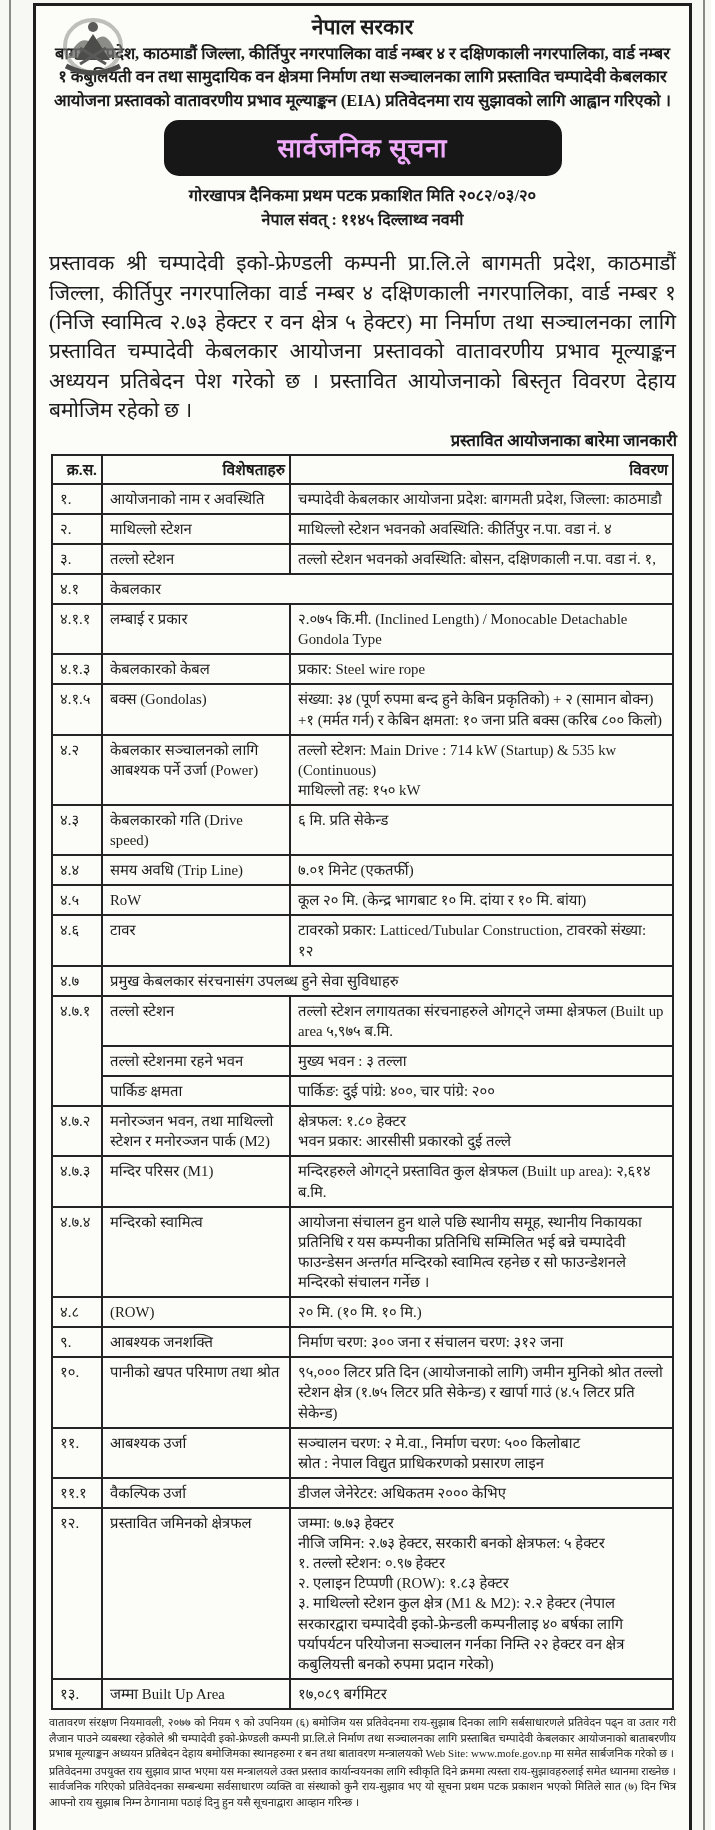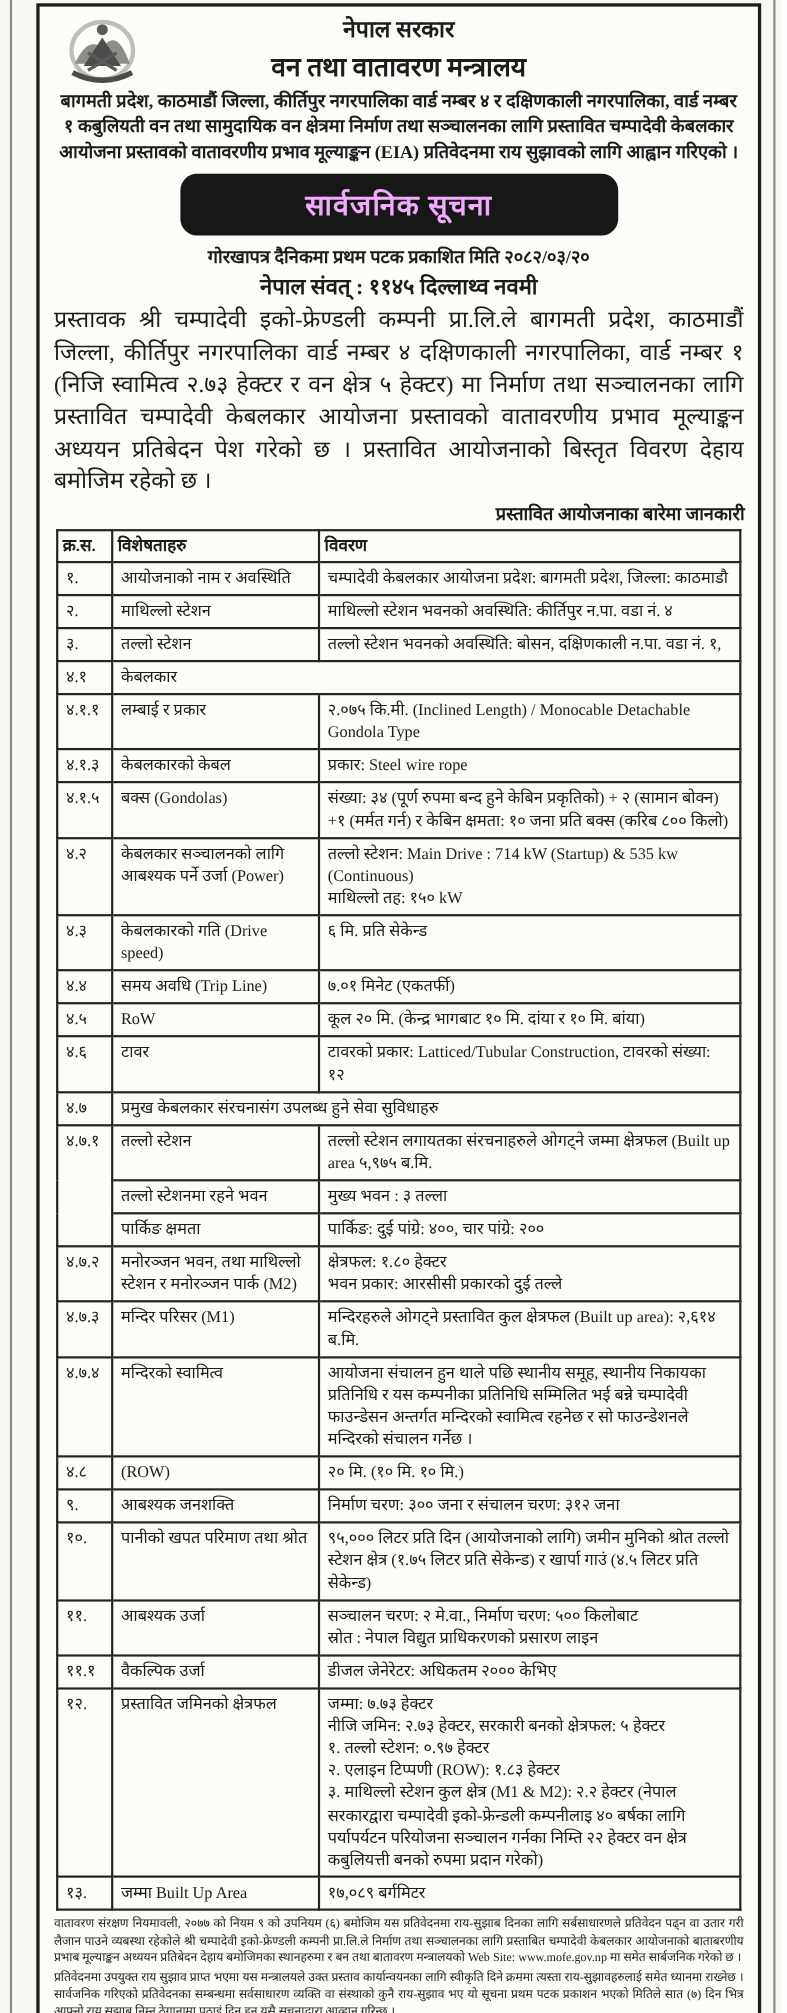--- a/index.html
+++ b/index.html
@@ -24,34 +24,34 @@
   .subtitle{
     text-align:center;font-size:16.5px;font-weight:bold;line-height:1.42;
     margin:2px 2px 4px;
   }
   .banner{
     width:398px;margin:8px auto 7px;background:#171717;color:#f0abfc;
     text-align:center;font-size:26px;font-weight:bold;
     padding:9px 0 11px;border-radius:15px;letter-spacing:1px;
   }
   .pub-line{text-align:center;font-size:16.5px;font-weight:bold;margin:2px 0;}
-  .sambat-line{text-align:center;font-size:20px;font-weight:bold;margin:1px 0 3px;}
+  .sambat-line{text-align:center;font-size:16px;font-weight:bold;margin:1px 0 19px;}
   .intro{font-size:21px;line-height:1.4;text-align:justify;margin:1px 1px 2px;}
   .table-title{text-align:right;font-size:16.5px;font-weight:bold;margin:2px 0 3px;}
   table.info{
     border-collapse:collapse;width:calc(100% - 6px);margin:0 auto 5px;
     table-layout:fixed;
   }
   table.info th,table.info td{
     border:2px solid #242424;
     padding:4px 7px;vertical-align:top;
     font-size:14.8px;line-height:1.36;
     overflow:hidden;
   }
-  table.info th{text-align:left;font-weight:bold;font-size:15.5px;padding:3px 4px;}
+  table.info th{text-align:right;font-weight:bold;font-size:15.5px;padding:3px 4px;}
   td.sn{padding-left:4px;padding-right:2px;}
   .pre{white-space:pre-line;}
   .outro{font-size:11px;line-height:1.42;text-align:justify;margin:2px 1px;}
 </style>
 </head>
 <body>
 
 <div class="page">
   <div class="rule-left"></div>
   <div class="rule-right"></div>
@@ -61,21 +61,20 @@
     <svg class="emblem" viewBox="0 0 74 66" xmlns="http://www.w3.org/2000/svg">
       <ellipse cx="37" cy="32" rx="28" ry="26" fill="none" stroke="#8a8a88" stroke-width="4" opacity="0.55"></ellipse>
       <path d="M12 44 Q24 18 37 30 Q50 10 62 44 Z" fill="#6f6f6d" opacity="0.8"></path>
       <path d="M20 46 L37 20 L54 46 Z" fill="#4c4c4a"></path>
       <circle cx="37" cy="13" r="5" fill="#5a5a58"></circle>
       <path d="M10 52 Q37 66 64 52" stroke="#4c4c4a" stroke-width="5" fill="none"></path>
       <path d="M24 34 L50 50 M50 34 L24 50" stroke="#5a5a58" stroke-width="3"></path>
     </svg>
 
     <div class="gov-title">नेपाल सरकार</div>
-    <div class="ministry-title">वन तथा वातावरण मन्त्रालय</div>
     <div class="subtitle">बागमती प्रदेश, काठमाडौं जिल्ला, कीर्तिपुर नगरपालिका वार्ड नम्बर ४ र दक्षिणकाली नगरपालिका, वार्ड नम्बर १ कबुलियती वन तथा सामुदायिक वन क्षेत्रमा निर्माण तथा सञ्चालनका लागि प्रस्तावित चम्पादेवी केबलकार आयोजना प्रस्तावको वातावरणीय प्रभाव मूल्याङ्कन (EIA) प्रतिवेदनमा राय सुझावको लागि आह्वान गरिएको ।</div>
 
     <div class="banner">सार्वजनिक सूचना</div>
 
     <div class="pub-line">गोरखापत्र दैनिकमा प्रथम पटक प्रकाशित मिति २०८२/०३/२०</div>
     <div class="sambat-line">नेपाल संवत् : ११४५ दिल्लाथ्व नवमी</div>
 
     <div class="intro">प्रस्तावक श्री चम्पादेवी इको-फ्रेण्डली कम्पनी प्रा.लि.ले बागमती प्रदेश, काठमाडौं जिल्ला, कीर्तिपुर नगरपालिका वार्ड नम्बर ४ दक्षिणकाली नगरपालिका, वार्ड नम्बर १ (निजि स्वामित्व २.७३ हेक्टर र वन क्षेत्र ५ हेक्टर) मा निर्माण तथा सञ्चालनका लागि प्रस्तावित चम्पादेवी केबलकार आयोजना प्रस्तावको वातावरणीय प्रभाव मूल्याङ्कन अध्ययन प्रतिबेदन पेश गरेको छ । प्रस्तावित आयोजनाको बिस्तृत विवरण देहाय बमोजिम रहेको छ ।</div>
     <div class="table-title">प्रस्तावित आयोजनाका बारेमा जानकारी</div>
 

